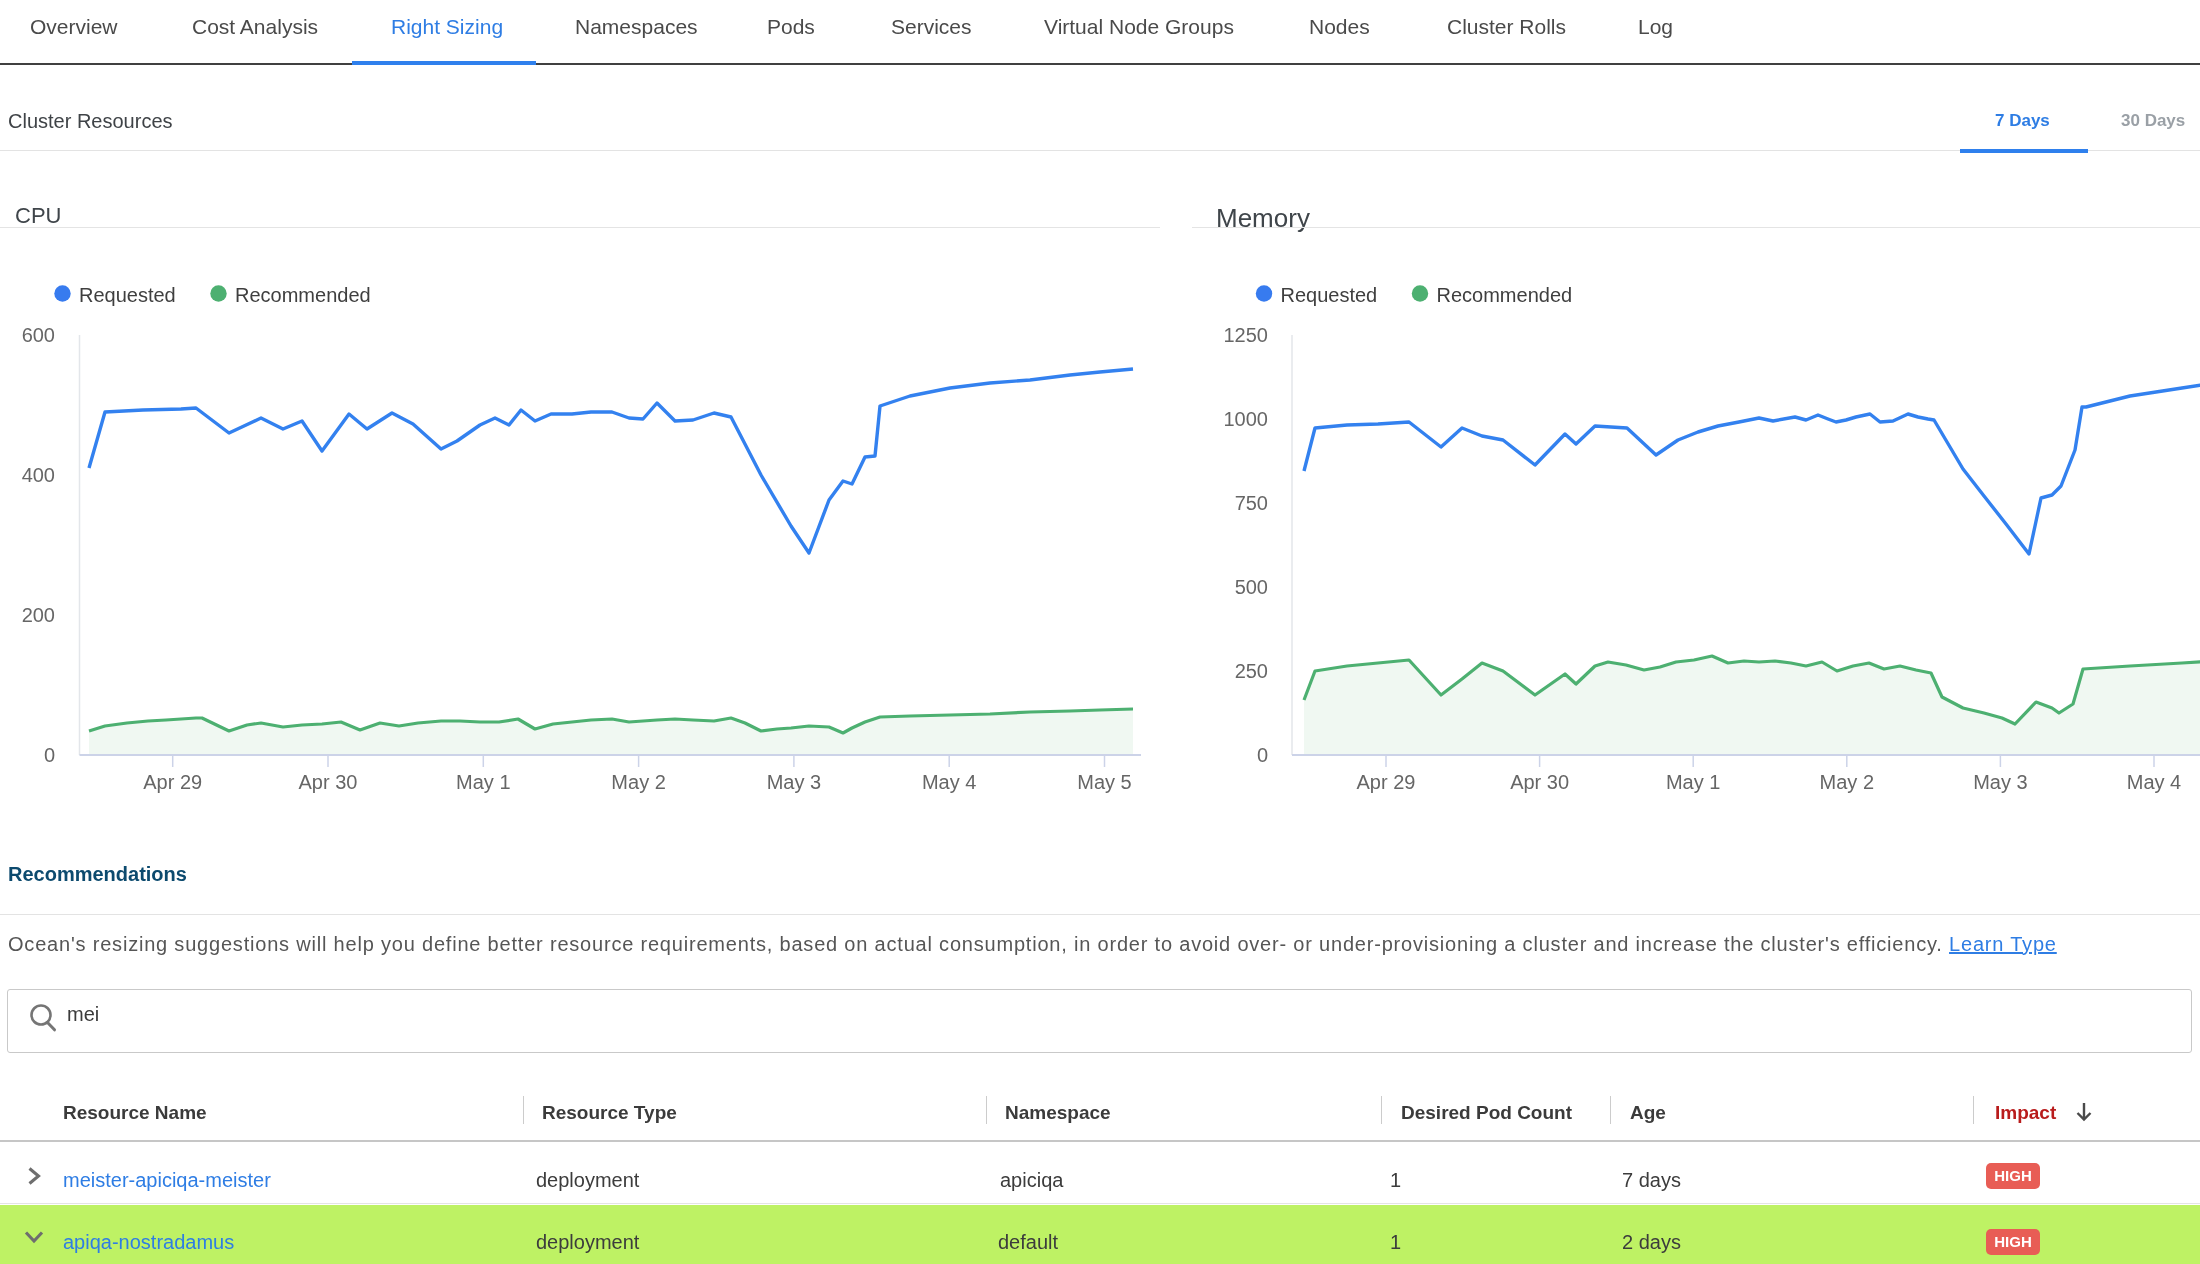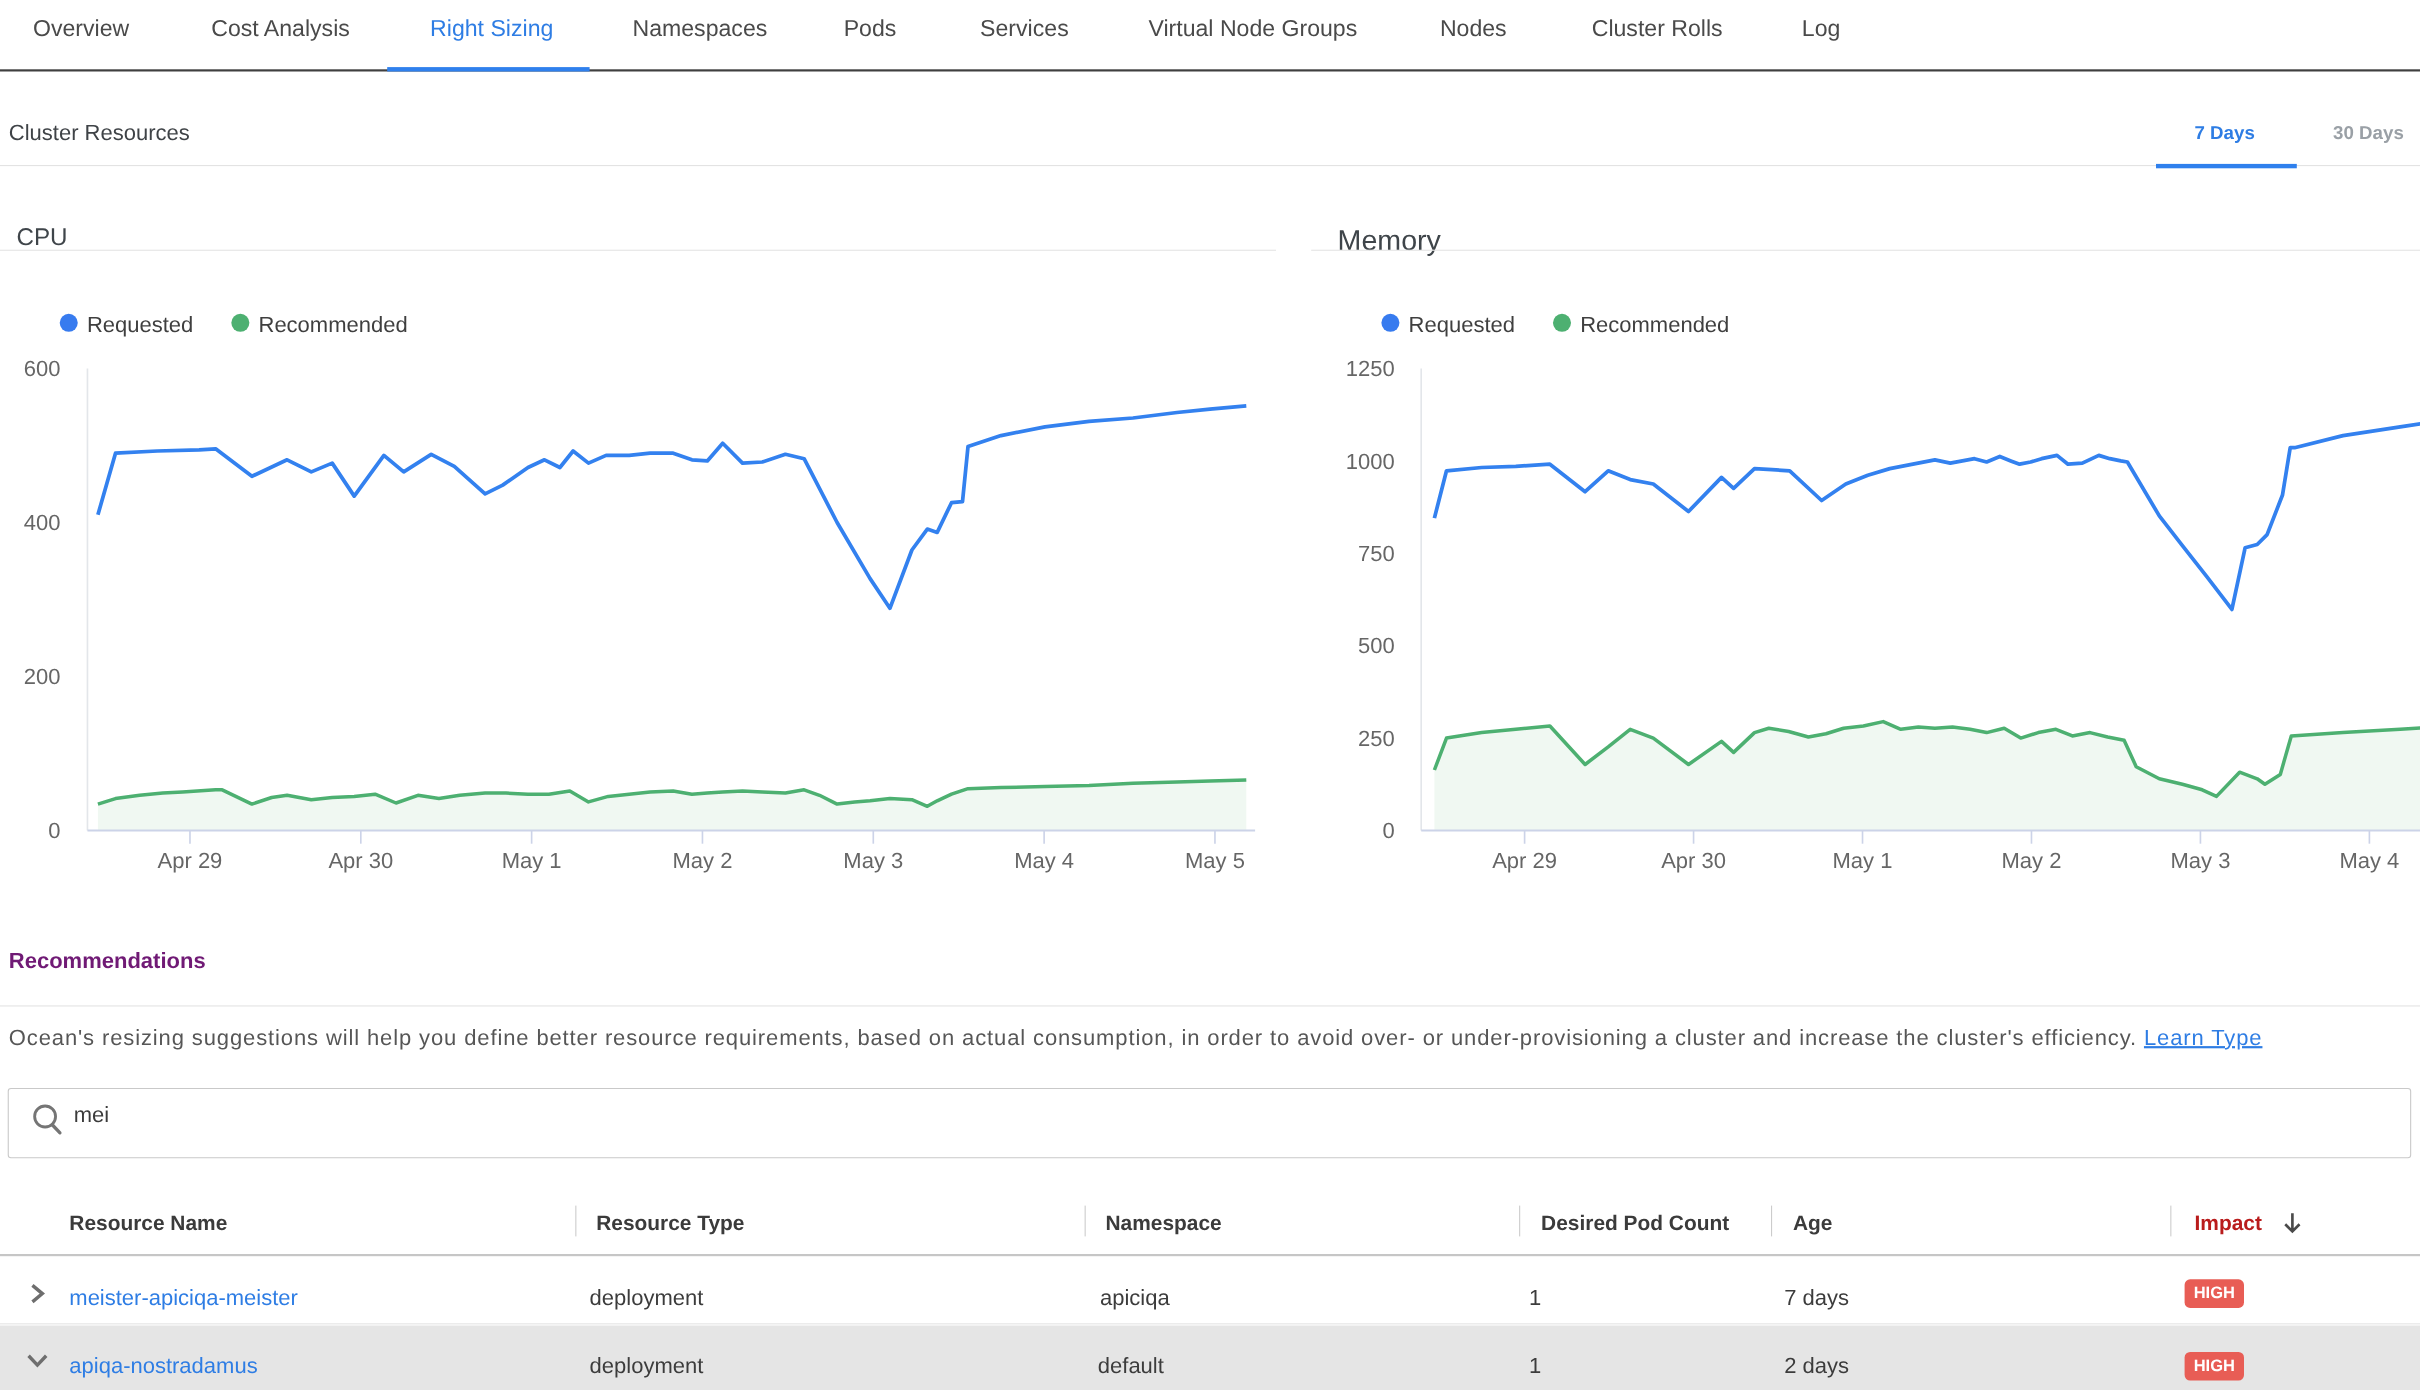--- a/index.html
+++ b/index.html
@@ -88,21 +88,21 @@
 <text x="347.5999999999999" y="539" font-size="20" fill="#666" text-anchor="middle">Apr 30</text>
 <text x="501.20000000000005" y="539" font-size="20" fill="#666" text-anchor="middle">May 1</text>
 <text x="654.8" y="539" font-size="20" fill="#666" text-anchor="middle">May 2</text>
 <text x="808.4000000000001" y="539" font-size="20" fill="#666" text-anchor="middle">May 3</text>
 <text x="962.0" y="539" font-size="20" fill="#666" text-anchor="middle">May 4</text>
 <text x="1115.6" y="539" font-size="20" fill="#666" text-anchor="middle">May 5</text>
 <polyline fill="none" stroke="#4db071" stroke-width="3.2" stroke-linejoin="round" points="112,450 123,421 155,416 186,413 217,410 249,445 270,429 290,413 311,421 343,445 373,424 384,434 403,416 416,412 434,415 452,420 468,417 484,412 502,410 520,406 536,413 552,411 567,412 583,411 599,413 614,416 630,412 645,421 661,416 677,413 692,419 708,416 724,420 739,423 750,447 771,458 792,463 810,468 823,474 844,452 860,458 867,463 881,454 891,419 938,416 990,413 1023,411"></polyline>
 <polyline fill="none" stroke="#3381ef" stroke-width="3.4" stroke-linejoin="round" points="112,221 123,178 155,175 186,174 217,172 249,197 270,178 290,186 311,190 343,215 373,184 384,194 403,176 419,177 435,178 464,205 486,190 506,182 526,176 547,172 567,168 581,171 603,167 614,170 626,165 636,169 644,172 654,170 664,167 678,164 688,172 701,171 716,164 726,167 736,169 742,170 771,219 792,246 814,274 837,304 849,248 860,245 869,236 883,200 890,157 894,157 938,146 990,138 1023,133"></polyline>
 </svg>
 
-<span class="abs" style="left:8px;top:863px;font-size:20px;font-weight:bold;color:#701a75">Recommendations</span>
+<span class="abs" style="left:8px;top:863px;font-size:20px;font-weight:bold;color:#0c4a6e">Recommendations</span>
 <div class="abs" style="left:0;top:914px;width:2200px;height:1px;background:#e3e3e3"></div>
 <div class="abs" style="left:8px;top:933px;font-size:20px;letter-spacing:0.8px;color:#565656;white-space:nowrap">Ocean's resizing suggestions will help you define better resource requirements, based on actual consumption, in order to avoid over- or under-provisioning a cluster and increase the cluster's efficiency. <a style="color:#2e7de4;text-decoration:underline">Learn Type</a></div>
 
 <div class="abs" style="left:7px;top:989px;width:2185px;height:64px;border:1px solid #c9c9c9;border-radius:3px;background:#fff"></div>
 <svg class="abs" style="left:26px;top:1001px" width="32" height="32" viewBox="0 0 32 32">
   <circle cx="15" cy="14" r="9.5" fill="none" stroke="#757575" stroke-width="2.6"></circle>
   <line x1="21.5" y1="21.5" x2="28.5" y2="28.8" stroke="#757575" stroke-width="3" stroke-linecap="round"></line>
 </svg>
 <span class="abs" style="left:67px;top:1003px;font-size:20px;color:#3b3b3b">mei</span>
 
@@ -129,21 +129,21 @@
     <path d="M5.5 2.5 L14.5 10 L5.5 17.5" fill="none" stroke="#6e6e6e" stroke-width="3.1"></path>
   </svg>
   <span class="abs" style="left:63px;top:27px;font-size:20px;color:#2e7de4">meister-apiciqa-meister</span>
   <span class="abs" style="left:536px;top:27px;font-size:20px;color:#3c3c3c">deployment</span>
   <span class="abs" style="left:1000px;top:27px;font-size:20px;color:#3c3c3c">apiciqa</span>
   <span class="abs" style="left:1390px;top:27px;font-size:20px;color:#3c3c3c">1</span>
   <span class="abs" style="left:1622px;top:27px;font-size:20px;color:#3c3c3c">7 days</span>
   <div class="abs" style="left:1986px;top:21px;width:54px;height:26px;background:#e85d55;border-radius:5px;text-align:center;line-height:26px;font-size:15px;font-weight:bold;color:#fff">HIGH</div>
 </div>
 
-<div class="abs" style="left:0;top:1205px;width:2200px;height:59px;background:#e5e5e5">
+<div class="abs" style="left:0;top:1205px;width:2200px;height:59px;background:#bef264">
   <svg class="abs" style="left:23px;top:23px" width="22" height="20" viewBox="0 0 22 20">
     <path d="M3 4.5 L11 13 L19 4.5" fill="none" stroke="#6e6e6e" stroke-width="3.1"></path>
   </svg>
   <span class="abs" style="left:63px;top:25.5px;font-size:20px;color:#2e7de4">apiqa-nostradamus</span>
   <span class="abs" style="left:536px;top:25.5px;font-size:20px;color:#3c3c3c">deployment</span>
   <span class="abs" style="left:998px;top:25.5px;font-size:20px;color:#3c3c3c">default</span>
   <span class="abs" style="left:1390px;top:25.5px;font-size:20px;color:#3c3c3c">1</span>
   <span class="abs" style="left:1622px;top:25.5px;font-size:20px;color:#3c3c3c">2 days</span>
   <div class="abs" style="left:1986px;top:24px;width:54px;height:26px;background:#e85d55;border-radius:5px;text-align:center;line-height:26px;font-size:15px;font-weight:bold;color:#fff">HIGH</div>
 </div>

